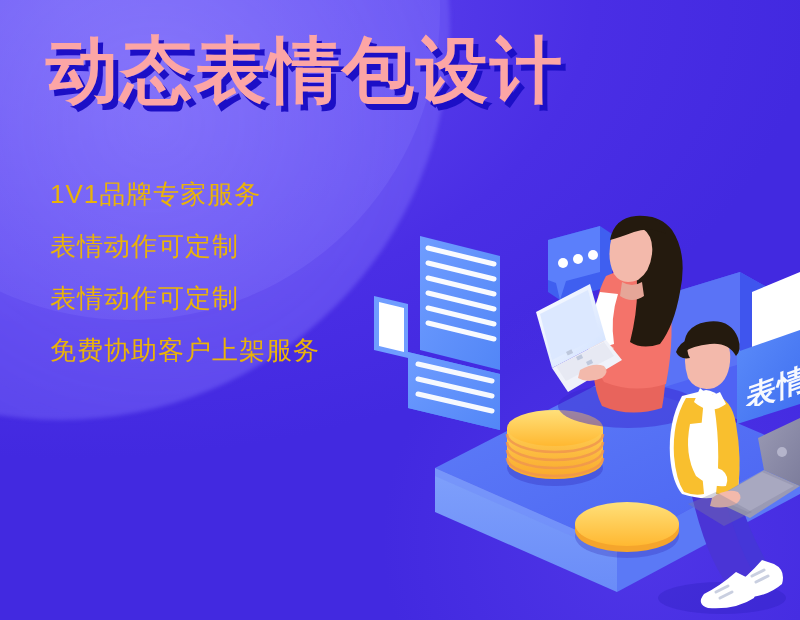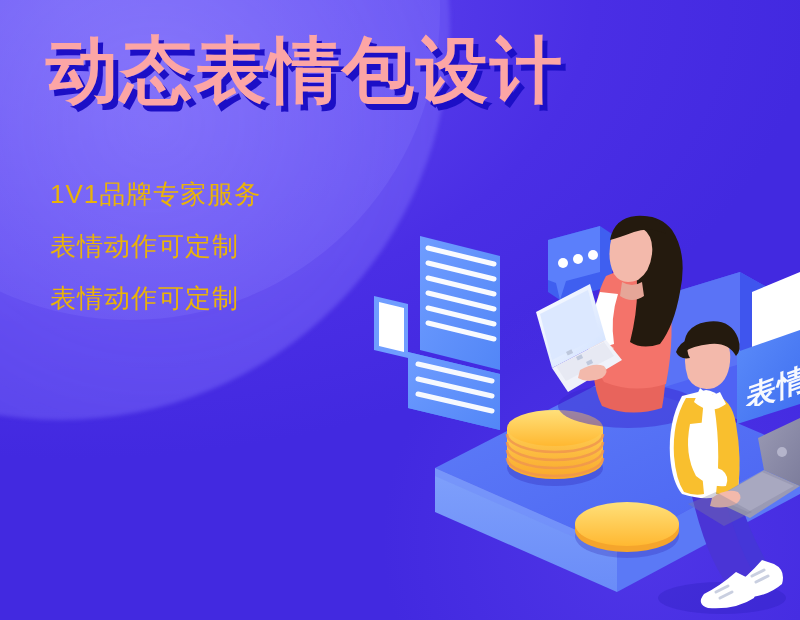--- a/index.html
+++ b/index.html
@@ -272,20 +272,21 @@
       </g>
     </svg>
   </div>
 
   <div class="headline">动态表情包设计</div>
 
   <div class="bullets">
     <div class="bullet">1V1品牌专家服务</div>
     <div class="bullet">表情动作可定制</div>
     <div class="bullet">表情动作可定制</div>
+    <div class="bullet">免费协助客户上架服务</div>
   </div>
 
   <div style="position:absolute; left:742px; top:358px; width:70px; height:48px; overflow:hidden;">
     <div style="
         font-size:30px; font-weight:bold; color:#ffffff;
         transform: skewY(-20deg) translate(4px, 10px);
         white-space: nowrap; letter-spacing:1px; opacity:0.96;">表情</div>
   </div>
 
 </div>

